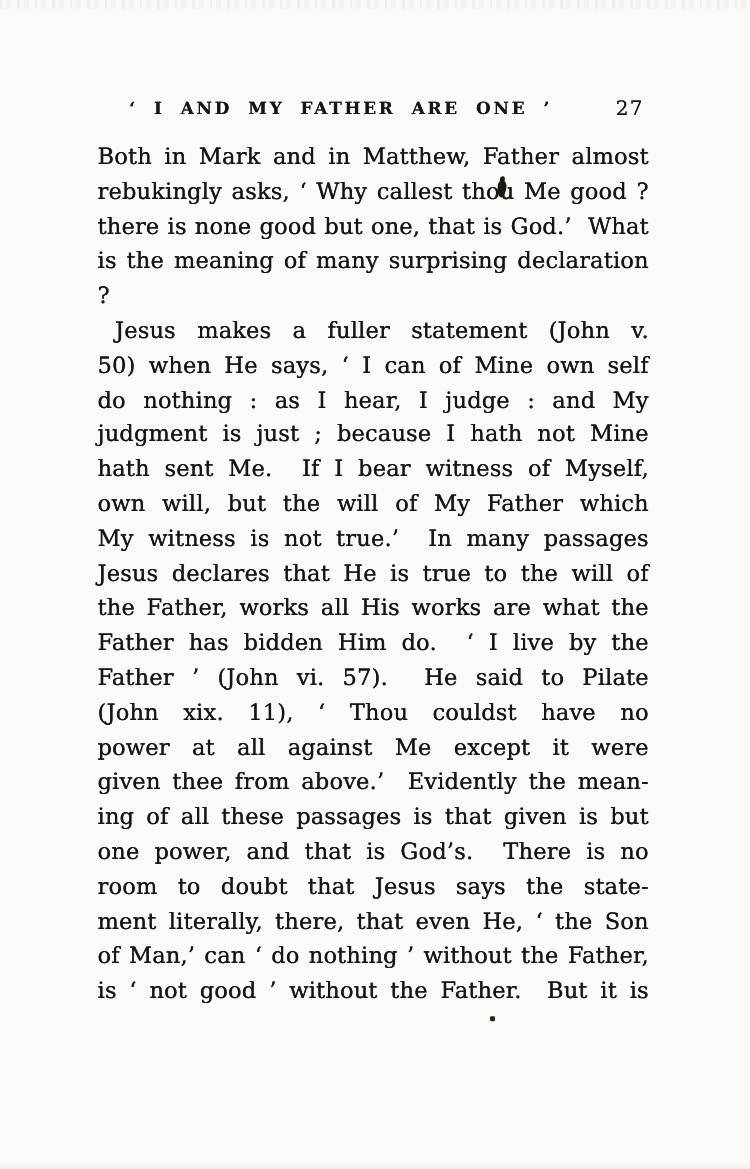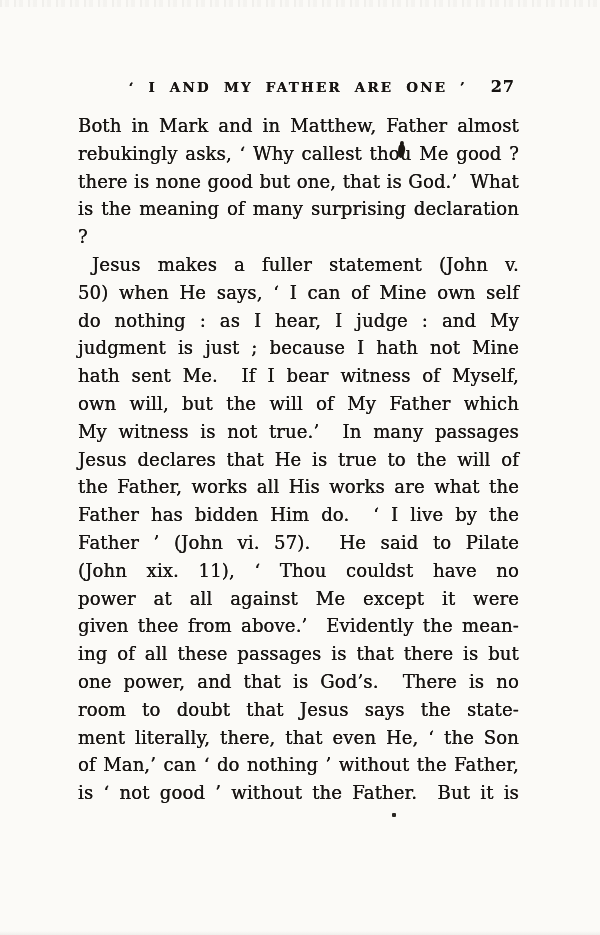--- a/index.html
+++ b/index.html
@@ -44,34 +44,34 @@
     top: 79px;
     width: 441px;
     height: 22px;
   }
   .header-title {
     position: absolute;
     left: 0;
     width: 100%;
     padding-right: 52px;
     box-sizing: border-box;
-    text-align: right;
+    text-align: center;
     font-size: 13.5px;
     font-weight: bold;
     letter-spacing: 2.2px;
     word-spacing: 6px;
     white-space: nowrap;
     text-shadow: 0 0 0.4px rgba(23,20,18,0.85);
   }
   .page-number {
     position: absolute;
     right: 4px;
     top: -2px;
     font-size: 16px;
-    font-weight: bold;
+    font-weight: normal;
     letter-spacing: 1px;
     text-shadow: 0 0 0.4px rgba(23,20,18,0.85);
   }
 
   .text-block {
     position: absolute;
     left: 78px;
     top: 112px;
     width: 441px;
   }
@@ -140,21 +140,21 @@
         <div class="line">hath sent Me.&nbsp; If I bear witness of Myself,</div>
         <div class="line">own will, but the will of My Father which</div>
         <div class="line">My witness is not true.’&nbsp; In many passages</div>
         <div class="line">Jesus declares that He is true to the will of</div>
         <div class="line">the Father, works all His works are what the</div>
         <div class="line">Father has bidden Him do.&nbsp; ‘ I live by the</div>
         <div class="line">Father ’ (John vi. 57).&nbsp; He said to Pilate</div>
         <div class="line">(John xix. 11), ‘ Thou couldst have no</div>
         <div class="line">power at all against Me except it were</div>
         <div class="line">given thee from above.’&nbsp; Evidently the mean-</div>
-        <div class="line">ing of all these passages is that there is but</div>
+        <div class="line">ing of all these passages is that given is but</div>
         <div class="line">one power, and that is God’s.&nbsp; There is no</div>
         <div class="line">room to doubt that Jesus says the state-</div>
         <div class="line">ment literally, there, that even He, ‘ the Son</div>
         <div class="line">of Man,’ can ‘ do nothing ’ without the Father,</div>
         <div class="line">is ‘ not good ’ without the Father.&nbsp; But it is</div>
       </div>
   </main>
 
   <div class="ink-blot"></div>
   <div class="ink-speck"></div>

